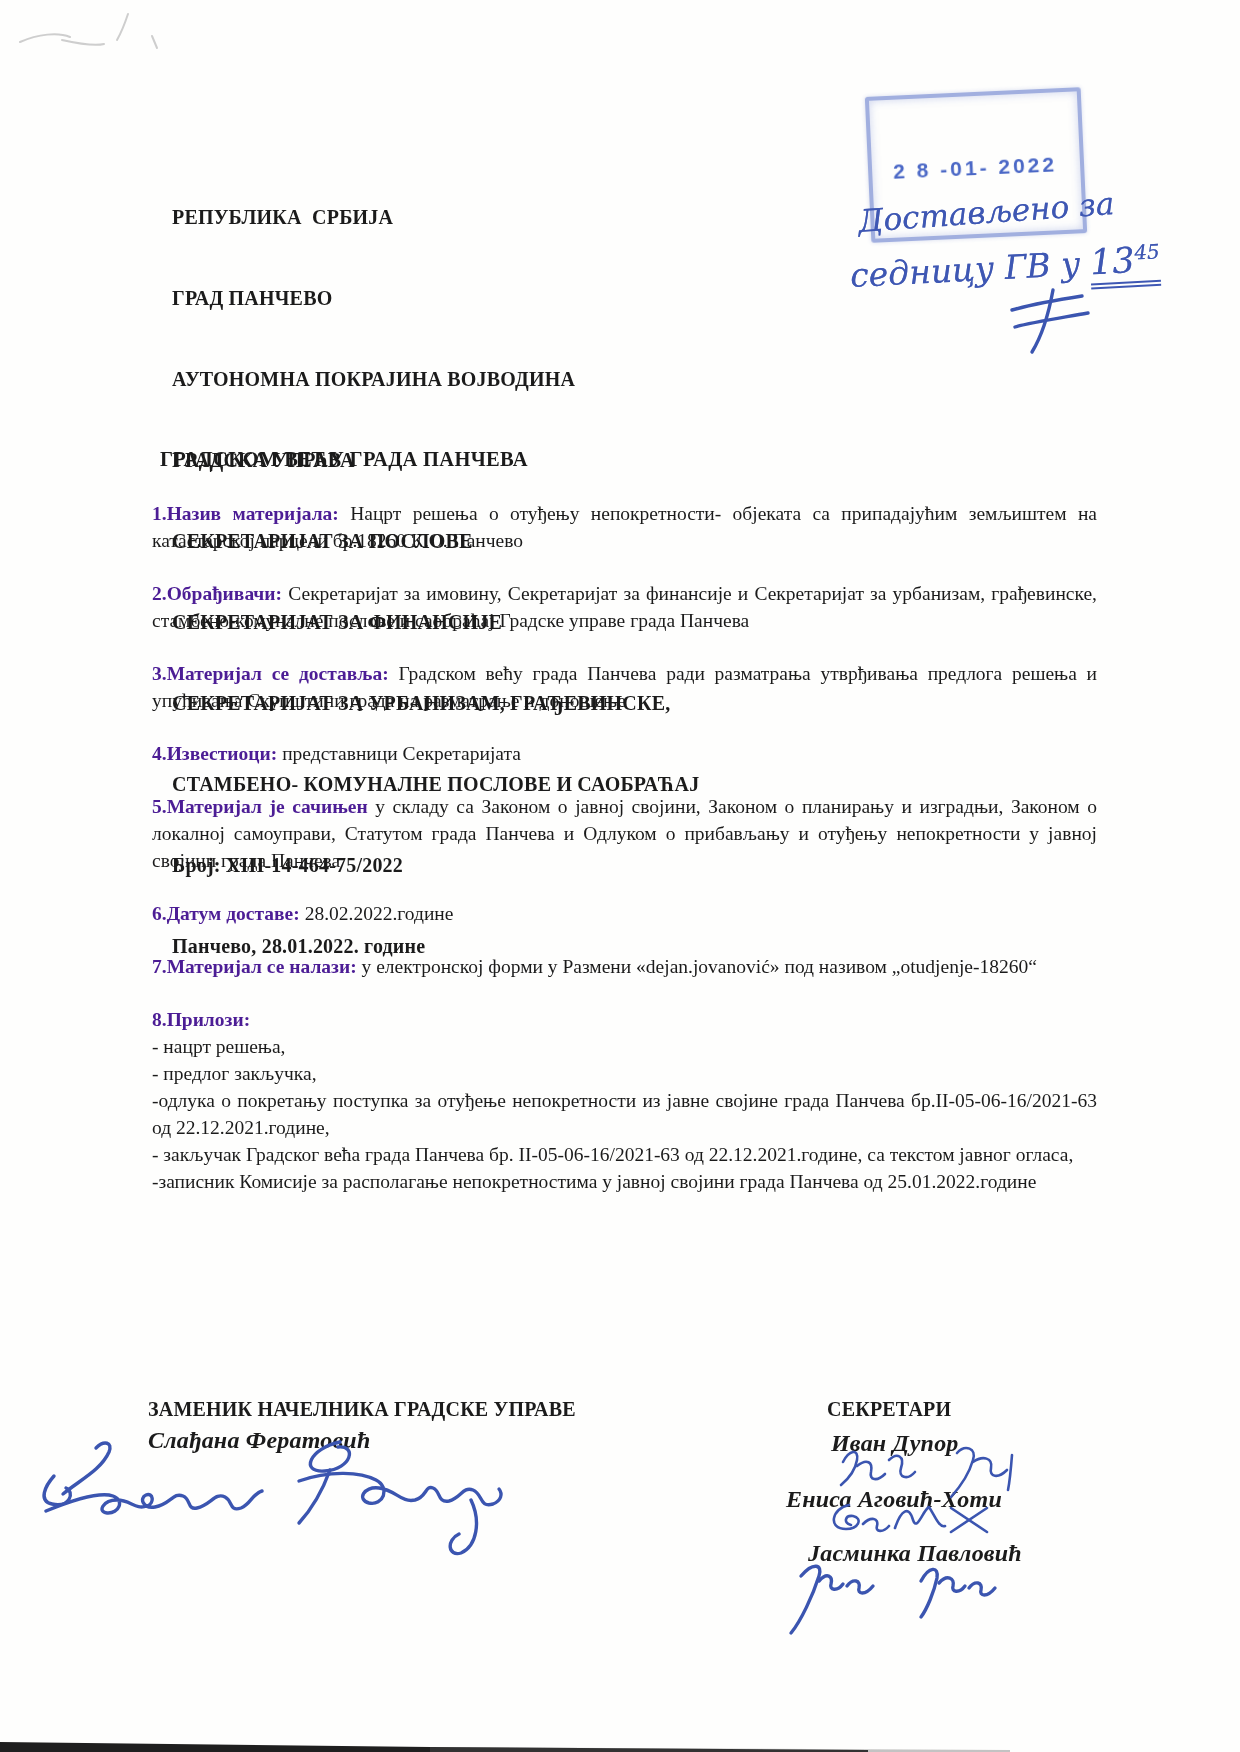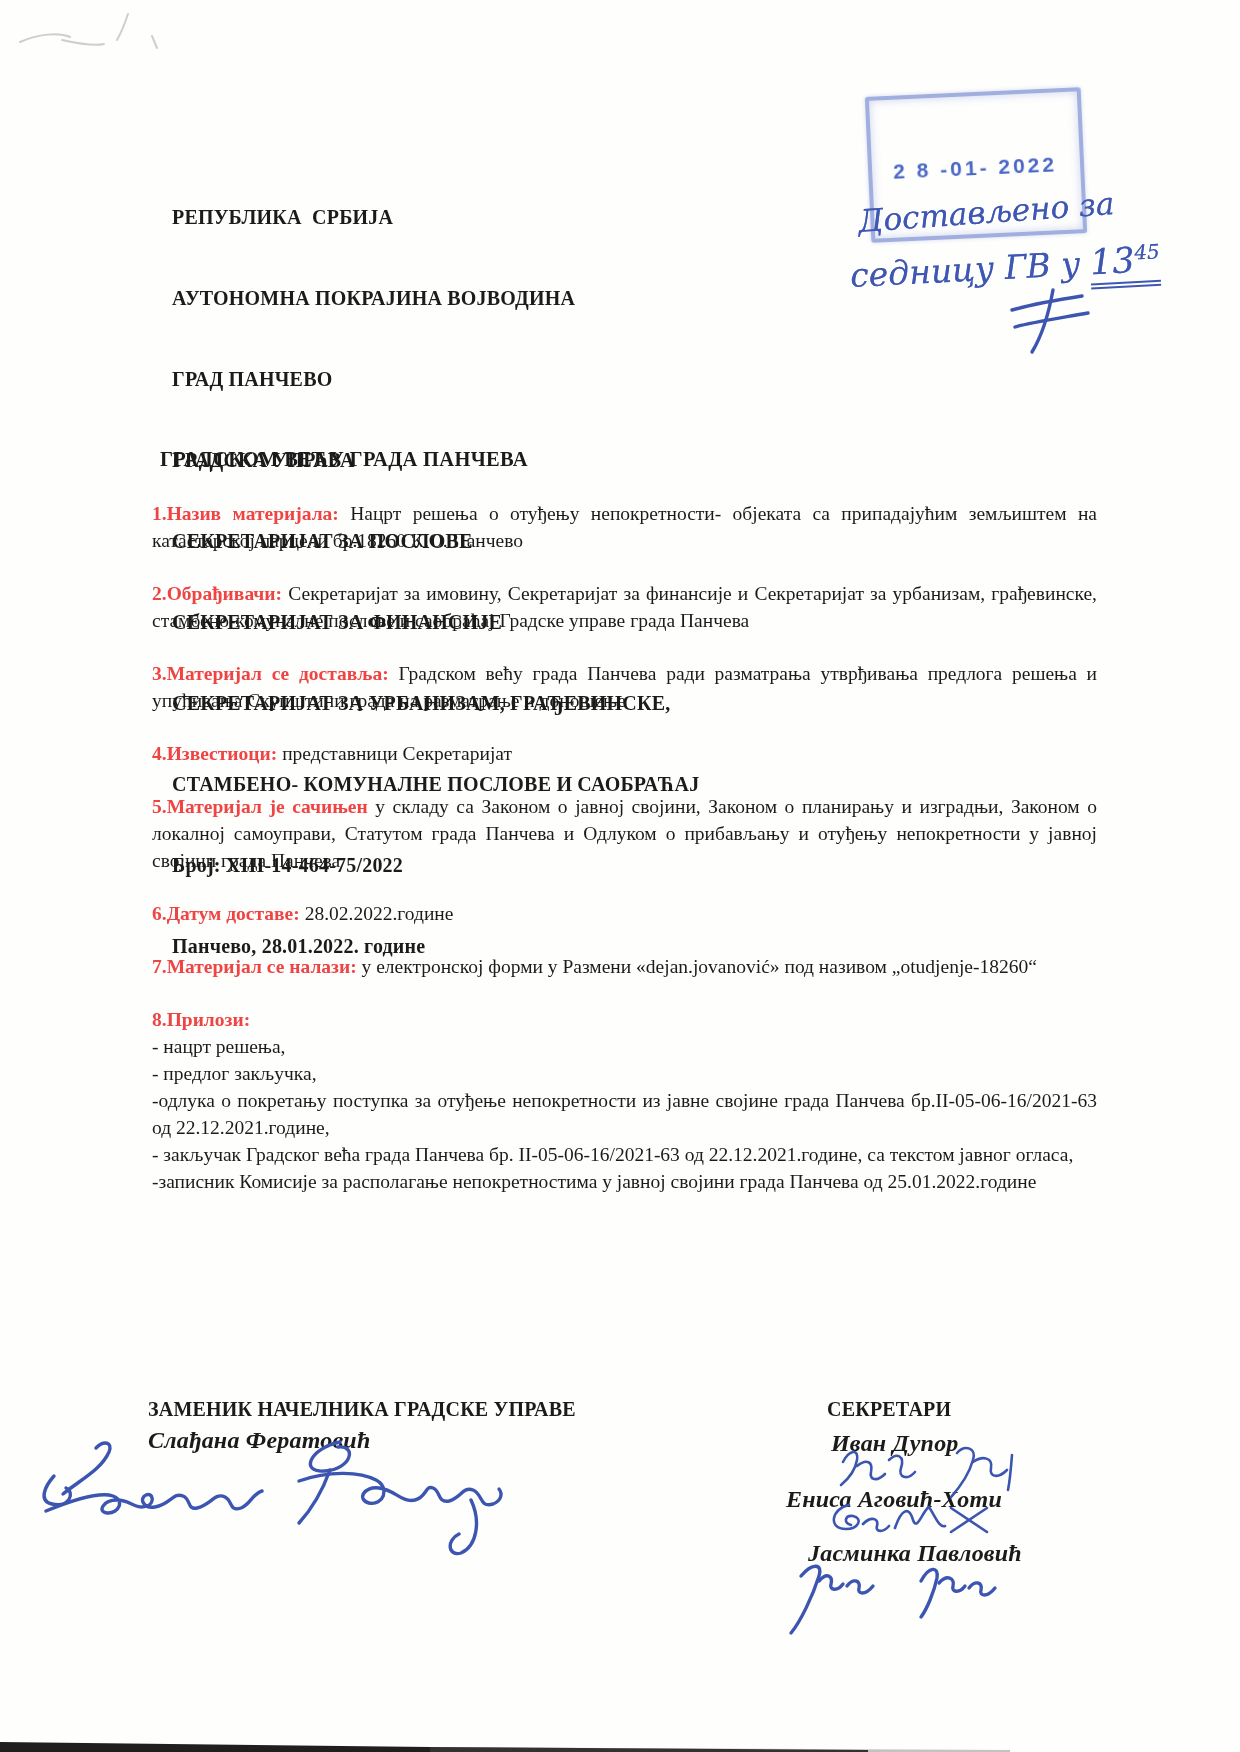--- a/index.html
+++ b/index.html
@@ -12,21 +12,21 @@
   .letterhead{position:absolute;left:172px;top:150px;line-height:27px;
     font-size:20px;font-weight:bold;letter-spacing:.2px;white-space:pre;}
   .letterhead div{min-height:27px;}
   
   .doc-title{position:absolute;left:160px;top:448px;font-size:20.5px;font-weight:bold;letter-spacing:.3px;}
   
   .body-col{position:absolute;left:152px;top:500px;width:945px;
     font-size:19.5px;line-height:27px;text-align:justify;}
   .body-col p{margin:0 0 26px 0;}
   .body-col p.tight{margin:0;}
-  .body-col b{font-weight:bold;color:#ef4444;}
+  .body-col b{font-weight:bold;color:#4c1d95;}
   
   .sig-label{position:absolute;font-size:20px;font-weight:bold;letter-spacing:.2px;}
   .sig-name{position:absolute;font-size:24px;font-weight:bold;font-style:italic;letter-spacing:.2px;}
   
   .stamp{
     position:absolute;left:868px;top:92px;width:208px;height:138px;
     border:4px solid rgba(74,101,196,.52);border-radius:3px;
     transform:rotate(-2.6deg);
     box-shadow:inset 0 0 10px rgba(74,101,196,.28), 0 0 4px rgba(74,101,196,.22);
     filter:blur(.3px);
@@ -51,22 +51,22 @@
   .scan-edge{fill:#1f1f1f;}
   .scan-edge-soft{fill:#555;opacity:.35;}
 </style>
 </head>
 <body>
 
 <div class="page">
 
   <div class="letterhead">
     <div>РЕПУБЛИКА  СРБИЈА</div>
+    <div>ГРАД ПАНЧЕВО</div>
     <div>АУТОНОМНА ПОКРАЈИНА ВОЈВОДИНА</div>
-    <div>ГРАД ПАНЧЕВО</div>
     <div>ГРАДСКА УПРАВА</div>
     <div>СЕКРЕТАРИЈАТ ЗА ПОСЛОВЕ</div>
     <div>СЕКРЕТАРИЈАТ ЗА ФИНАНСИЈЕ</div>
     <div>СЕКРЕТАРИЈАТ ЗА УРБАНИЗАМ, ГРАЂЕВИНСКЕ,</div>
     <div>СТАМБЕНО- КОМУНАЛНЕ ПОСЛОВЕ И САОБРАЋАЈ</div>
     <div>Број: XIII-14-464-75/2022</div>
     <div>Панчево, 28.01.2022. године</div>
   </div>
 
   <div class="stamp">
@@ -76,21 +76,21 @@
   <div class="hw hw-2">
     <span>седницу ГВ у</span><span class="hw-time"><span>13</span><sup>45</sup></span>
   </div>
 
   <div class="doc-title">ГРАДСКОМ ВЕЋУ ГРАДА ПАНЧЕВА</div>
 
   <div class="body-col">
     <p><b>1.Назив материјала:</b><span> Нацрт решења о отуђењу непокретности- објеката са припадајућим земљиштем на  катастарској парцели бр.18260 К.О. Панчево</span></p>
     <p><b>2.Обрађивачи:</b><span> Секретаријат за имовину, Секретаријат за финансије и Секретаријат за урбанизам, грађевинске, стамбено-комуналне послове и саобраћај Градске управе града Панчева</span></p>
     <p><b>3.Материјал се доставља:</b><span> Градском већу града Панчева ради разматрања утврђивања предлога решења  и упућивања Скупштини града на разматрање и доношење</span></p>
-    <p><b>4.Известиоци:</b><span> представници Секретаријат</span></p>
+    <p><b>4.Известиоци:</b><span> представници Секретаријата</span></p>
     <p><b>5.Материјал је сачињен</b><span> у складу са Законом о јавној својини, Законом о планирању и изградњи, Законом о локалној самоуправи, Статутом града Панчева и Одлуком о прибављању и отуђењу непокретности у јавној својини града Панчева</span></p>
     <p><b>6.Датум доставе:</b><span> 28.02.2022.године</span></p>
     <p><b>7.Материјал се налази:</b><span> у електронској форми у Размени «dejan.jovanović» под називом „otudjenje-18260“</span></p>
     <p class="tight"><b>8.Прилози:</b></p>
     <p class="tight">- нацрт решења,</p>
     <p class="tight">- предлог закључка,</p>
     <p class="tight">-одлука о покретању поступка за отуђење непокретности из јавне својине града Панчева бр.II-05-06-16/2021-63 од 22.12.2021.године,</p>
     <p class="tight">- закључак Градског већа града Панчева бр. II-05-06-16/2021-63 од 22.12.2021.године, са текстом јавног огласа,</p>
     <p class="tight">-записник Комисије за располагање непокретностима у јавној својини града Панчева од 25.01.2022.године</p>
   </div>

